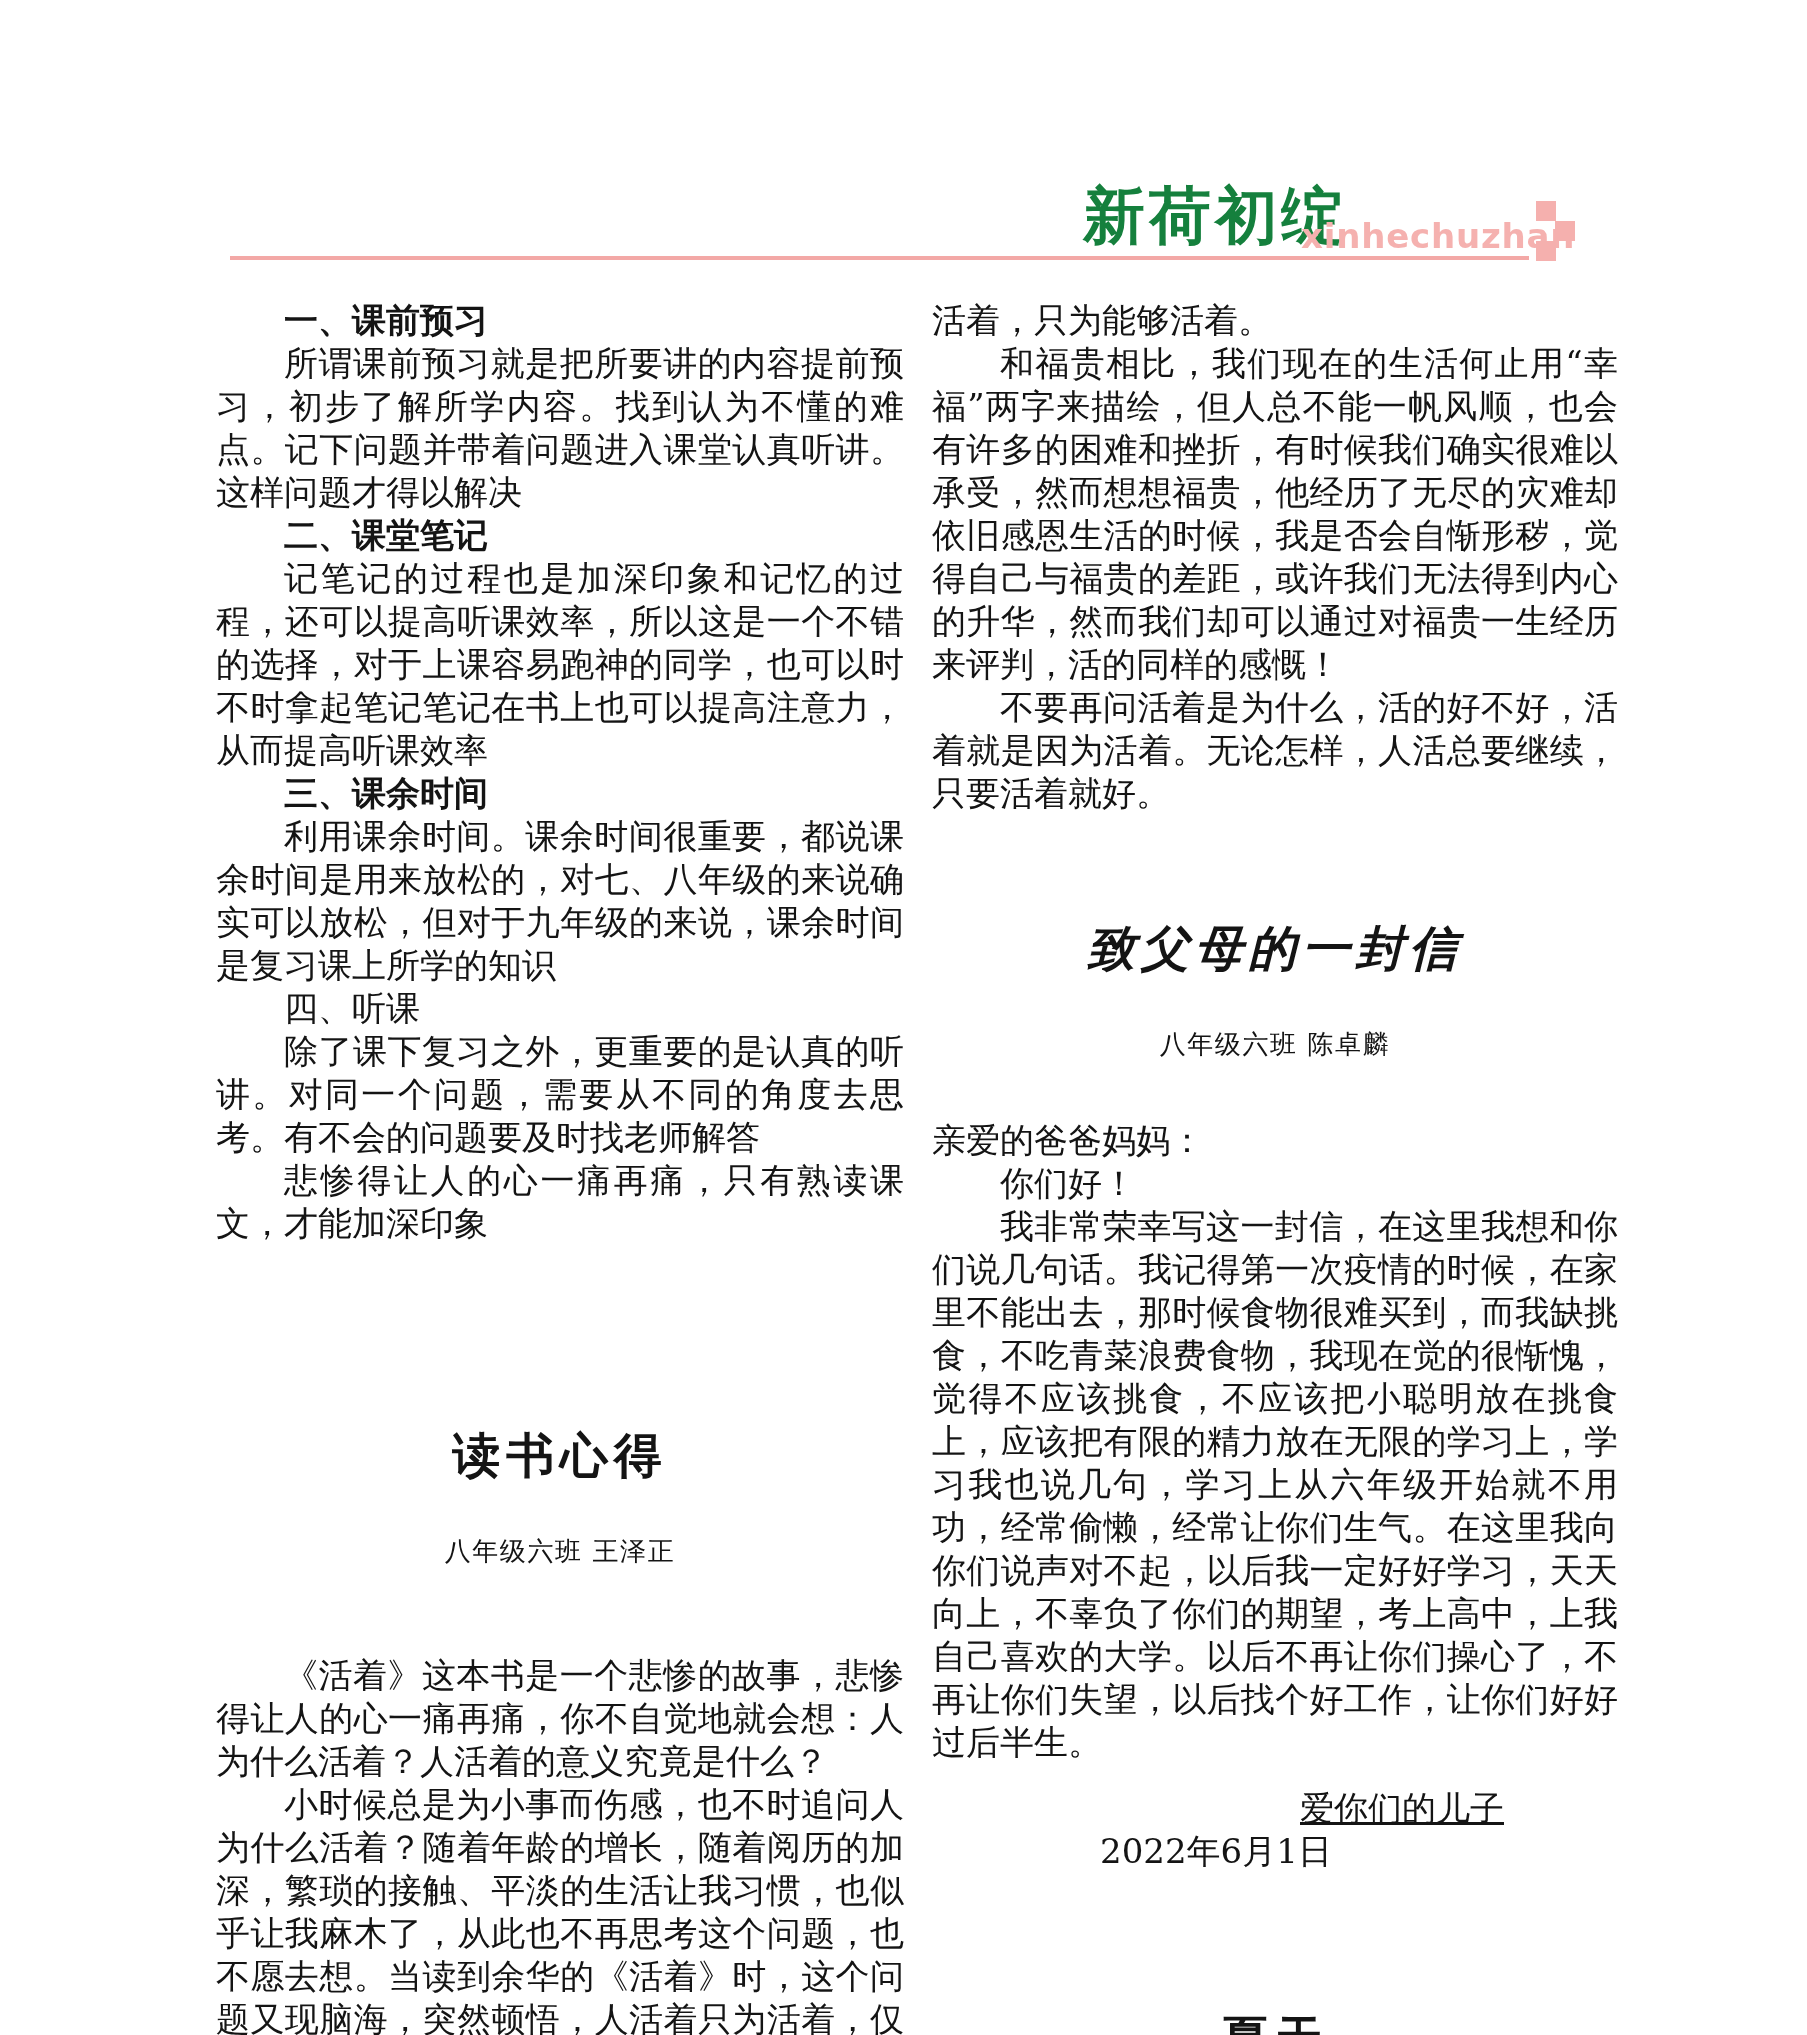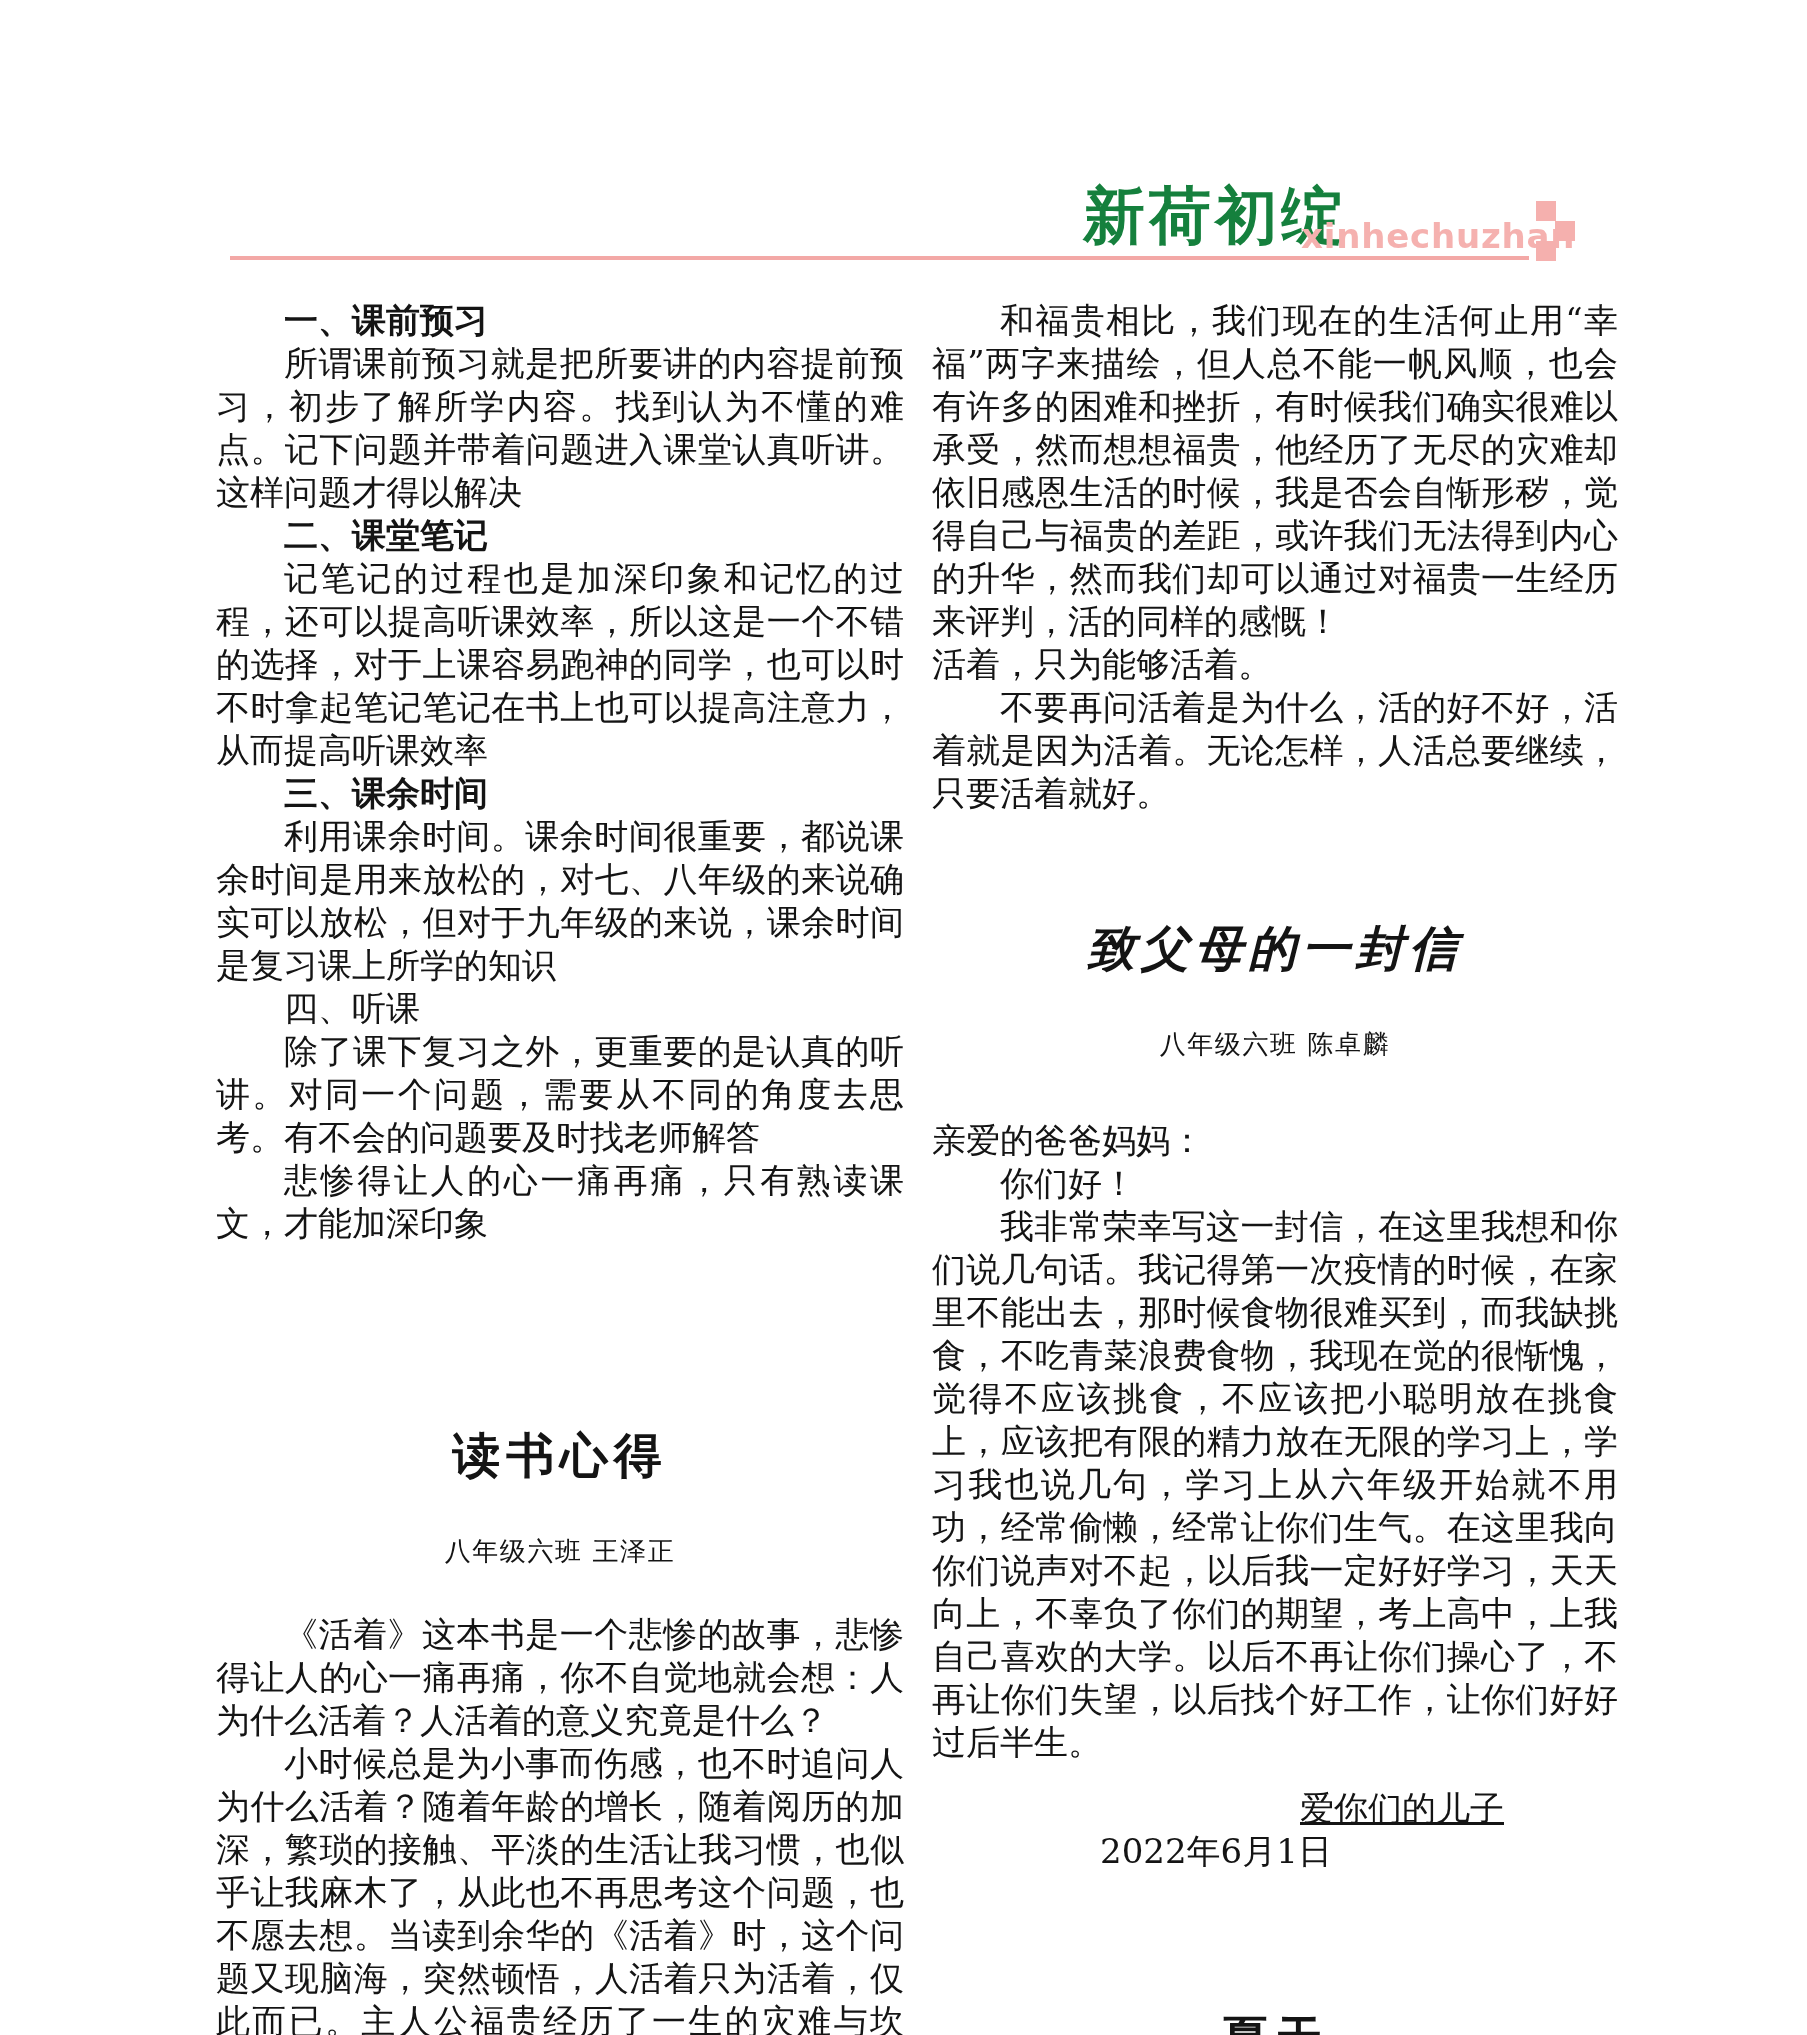--- a/index.html
+++ b/index.html
@@ -55,21 +55,21 @@
     text-align: center; text-indent: 0;
     font-size: 48px; line-height: 1.3; font-weight: bold;
     letter-spacing: 5.7px;
   }
   .byline {
     text-align: center; text-indent: 0;
     font-size: 26px; line-height: 1.3; letter-spacing: 1.6px;
   }
   .mt-title-1 { margin-top: 179px; }   
   .mt-byline  { margin-top: 49px; }
-  .mt-body    { margin-top: 44px; }
+  .mt-body    { margin-top: 85px; }
   .mt-title-2 { margin-top: 102px; font-style: italic; }   
   .mt-salut   { margin-top: 57px; }
   .mt-title-3 { margin-top: 134px; }   
   .greeting { text-indent: 2em; }
   .sign-off { text-align: right; text-indent: 0; padding-right: 114px; margin-top: 23px; text-decoration: underline; }
   .sign-date { text-align: center; text-indent: 0; padding-right: 118px; }
 </style>
 </head>
 <body>
 
@@ -102,22 +102,22 @@
 
     <p class="title mt-title-1">读书心得</p>
     <p class="byline mt-byline">八年级六班 王泽正</p>
 
     <p class="para mt-body">《活着》这本书是一个悲惨的故事，悲惨得让人的心一痛再痛，你不自觉地就会想：人为什么活着？人活着的意义究竟是什么？</p>
     <p class="para">小时候总是为小事而伤感，也不时追问人为什么活着？随着年龄的增长，随着阅历的加深，繁琐的接触、平淡的生活让我习惯，也似乎让我麻木了，从此也不再思考这个问题，也不愿去想。当读到余华的《活着》时，这个问题又现脑海，突然顿悟，人活着只为活着，仅此而已。主人公福贵经历了一生的灾难与坎坷，所有的亲人离去，他所拥有的也只有活着了。他一次次在绝望的边缘徘徊，但是他却有对苦难的承受能力，对世界的乐观态度。面对春生这个昔日患难与共的朋友，今日间接害死自己儿子的仇人，他选择了埋葬仇恨，即使是在绝境面前他依旧劝解朋友，要坚强地活着，只要</p>
   </div>
 
   <div class="col col-right">
 
+    <p class="para no-indent">活着，只为能够活着。</p>
     <p class="para">和福贵相比，我们现在的生活何止用“幸福”两字来描绘，但人总不能一帆风顺，也会有许多的困难和挫折，有时候我们确实很难以承受，然而想想福贵，他经历了无尽的灾难却依旧感恩生活的时候，我是否会自惭形秽，觉得自己与福贵的差距，或许我们无法得到内心的升华，然而我们却可以通过对福贵一生经历来评判，活的同样的感慨！</p>
-    <p class="para no-indent">活着，只为能够活着。</p>
     <p class="para">不要再问活着是为什么，活的好不好，活着就是因为活着。无论怎样，人活总要继续，只要活着就好。</p>
 
     <p class="title mt-title-2">致父母的一封信</p>
     <p class="byline mt-byline">八年级六班 陈卓麟</p>
 
     <p class="para no-indent mt-salut">亲爱的爸爸妈妈：</p>
     <p class="greeting">你们好！</p>
     <p class="para">我非常荣幸写这一封信，在这里我想和你们说几句话。我记得第一次疫情的时候，在家里不能出去，那时候食物很难买到，而我缺挑食，不吃青菜浪费食物，我现在觉的很惭愧，觉得不应该挑食，不应该把小聪明放在挑食上，应该把有限的精力放在无限的学习上，学习我也说几句，学习上从六年级开始就不用功，经常偷懒，经常让你们生气。在这里我向你们说声对不起，以后我一定好好学习，天天向上，不辜负了你们的期望，考上高中，上我自己喜欢的大学。以后不再让你们操心了，不再让你们失望，以后找个好工作，让你们好好过后半生。</p>
 
     <p class="sign-off">爱你们的儿子</p>

